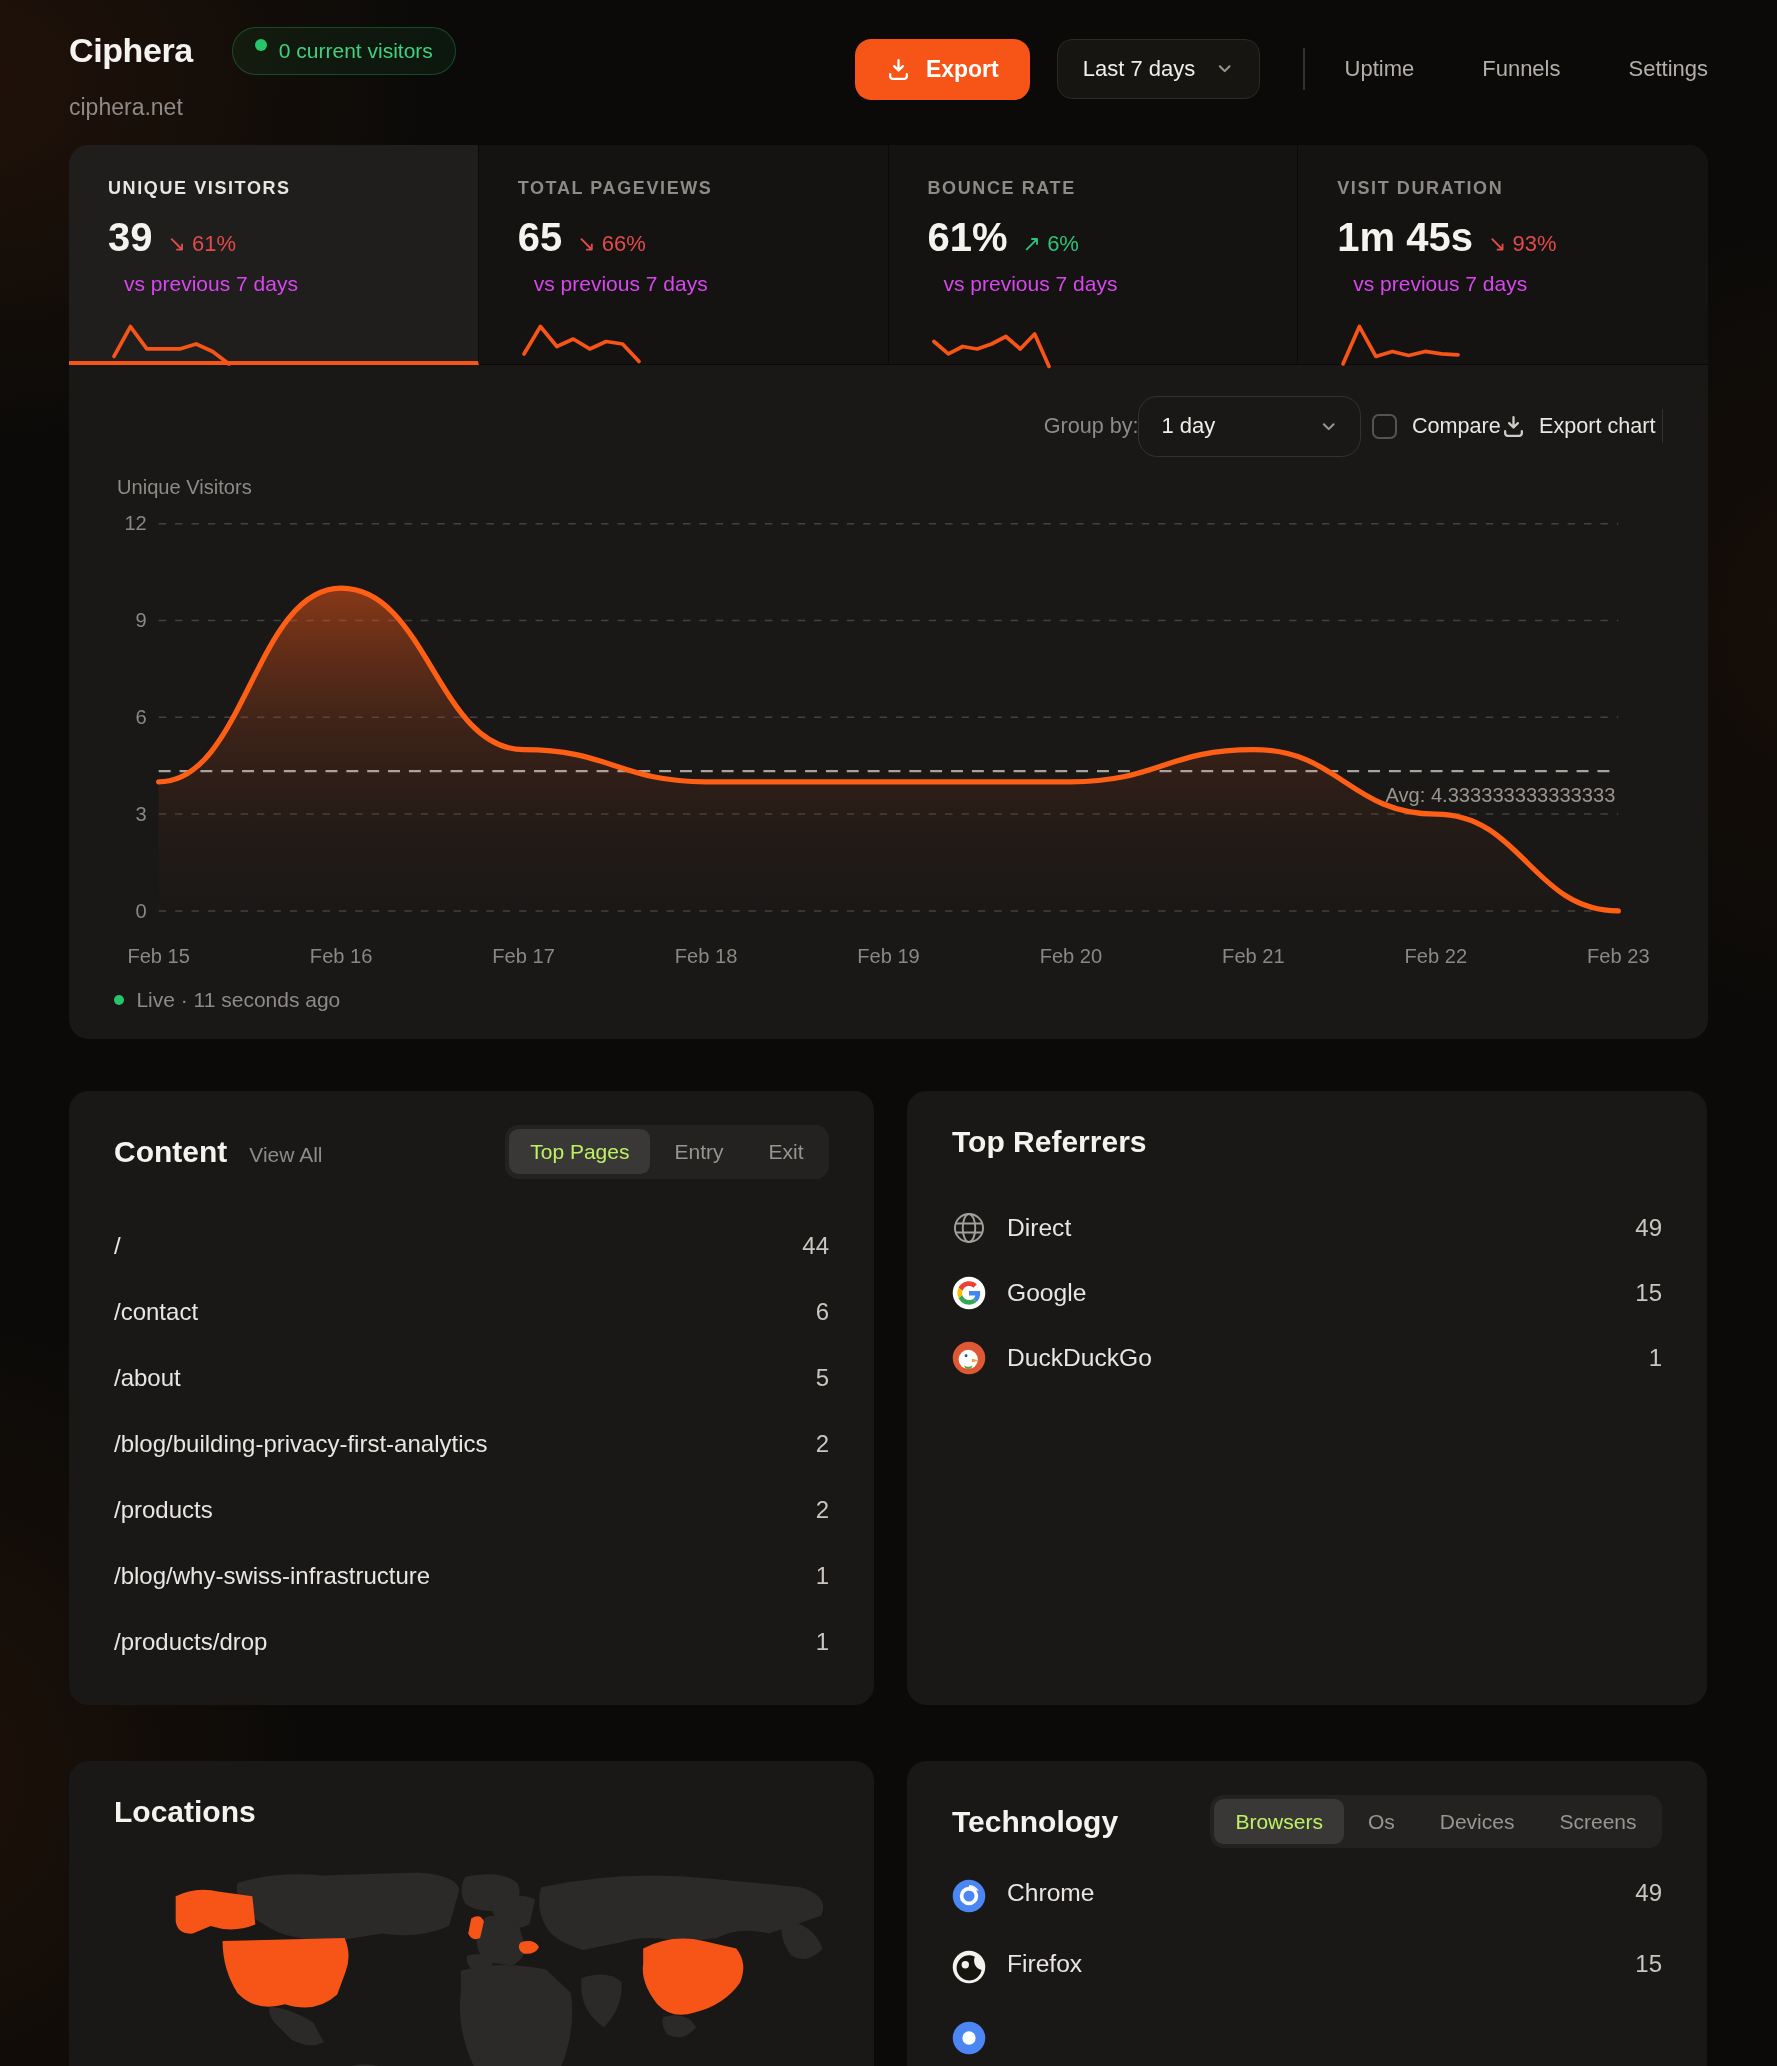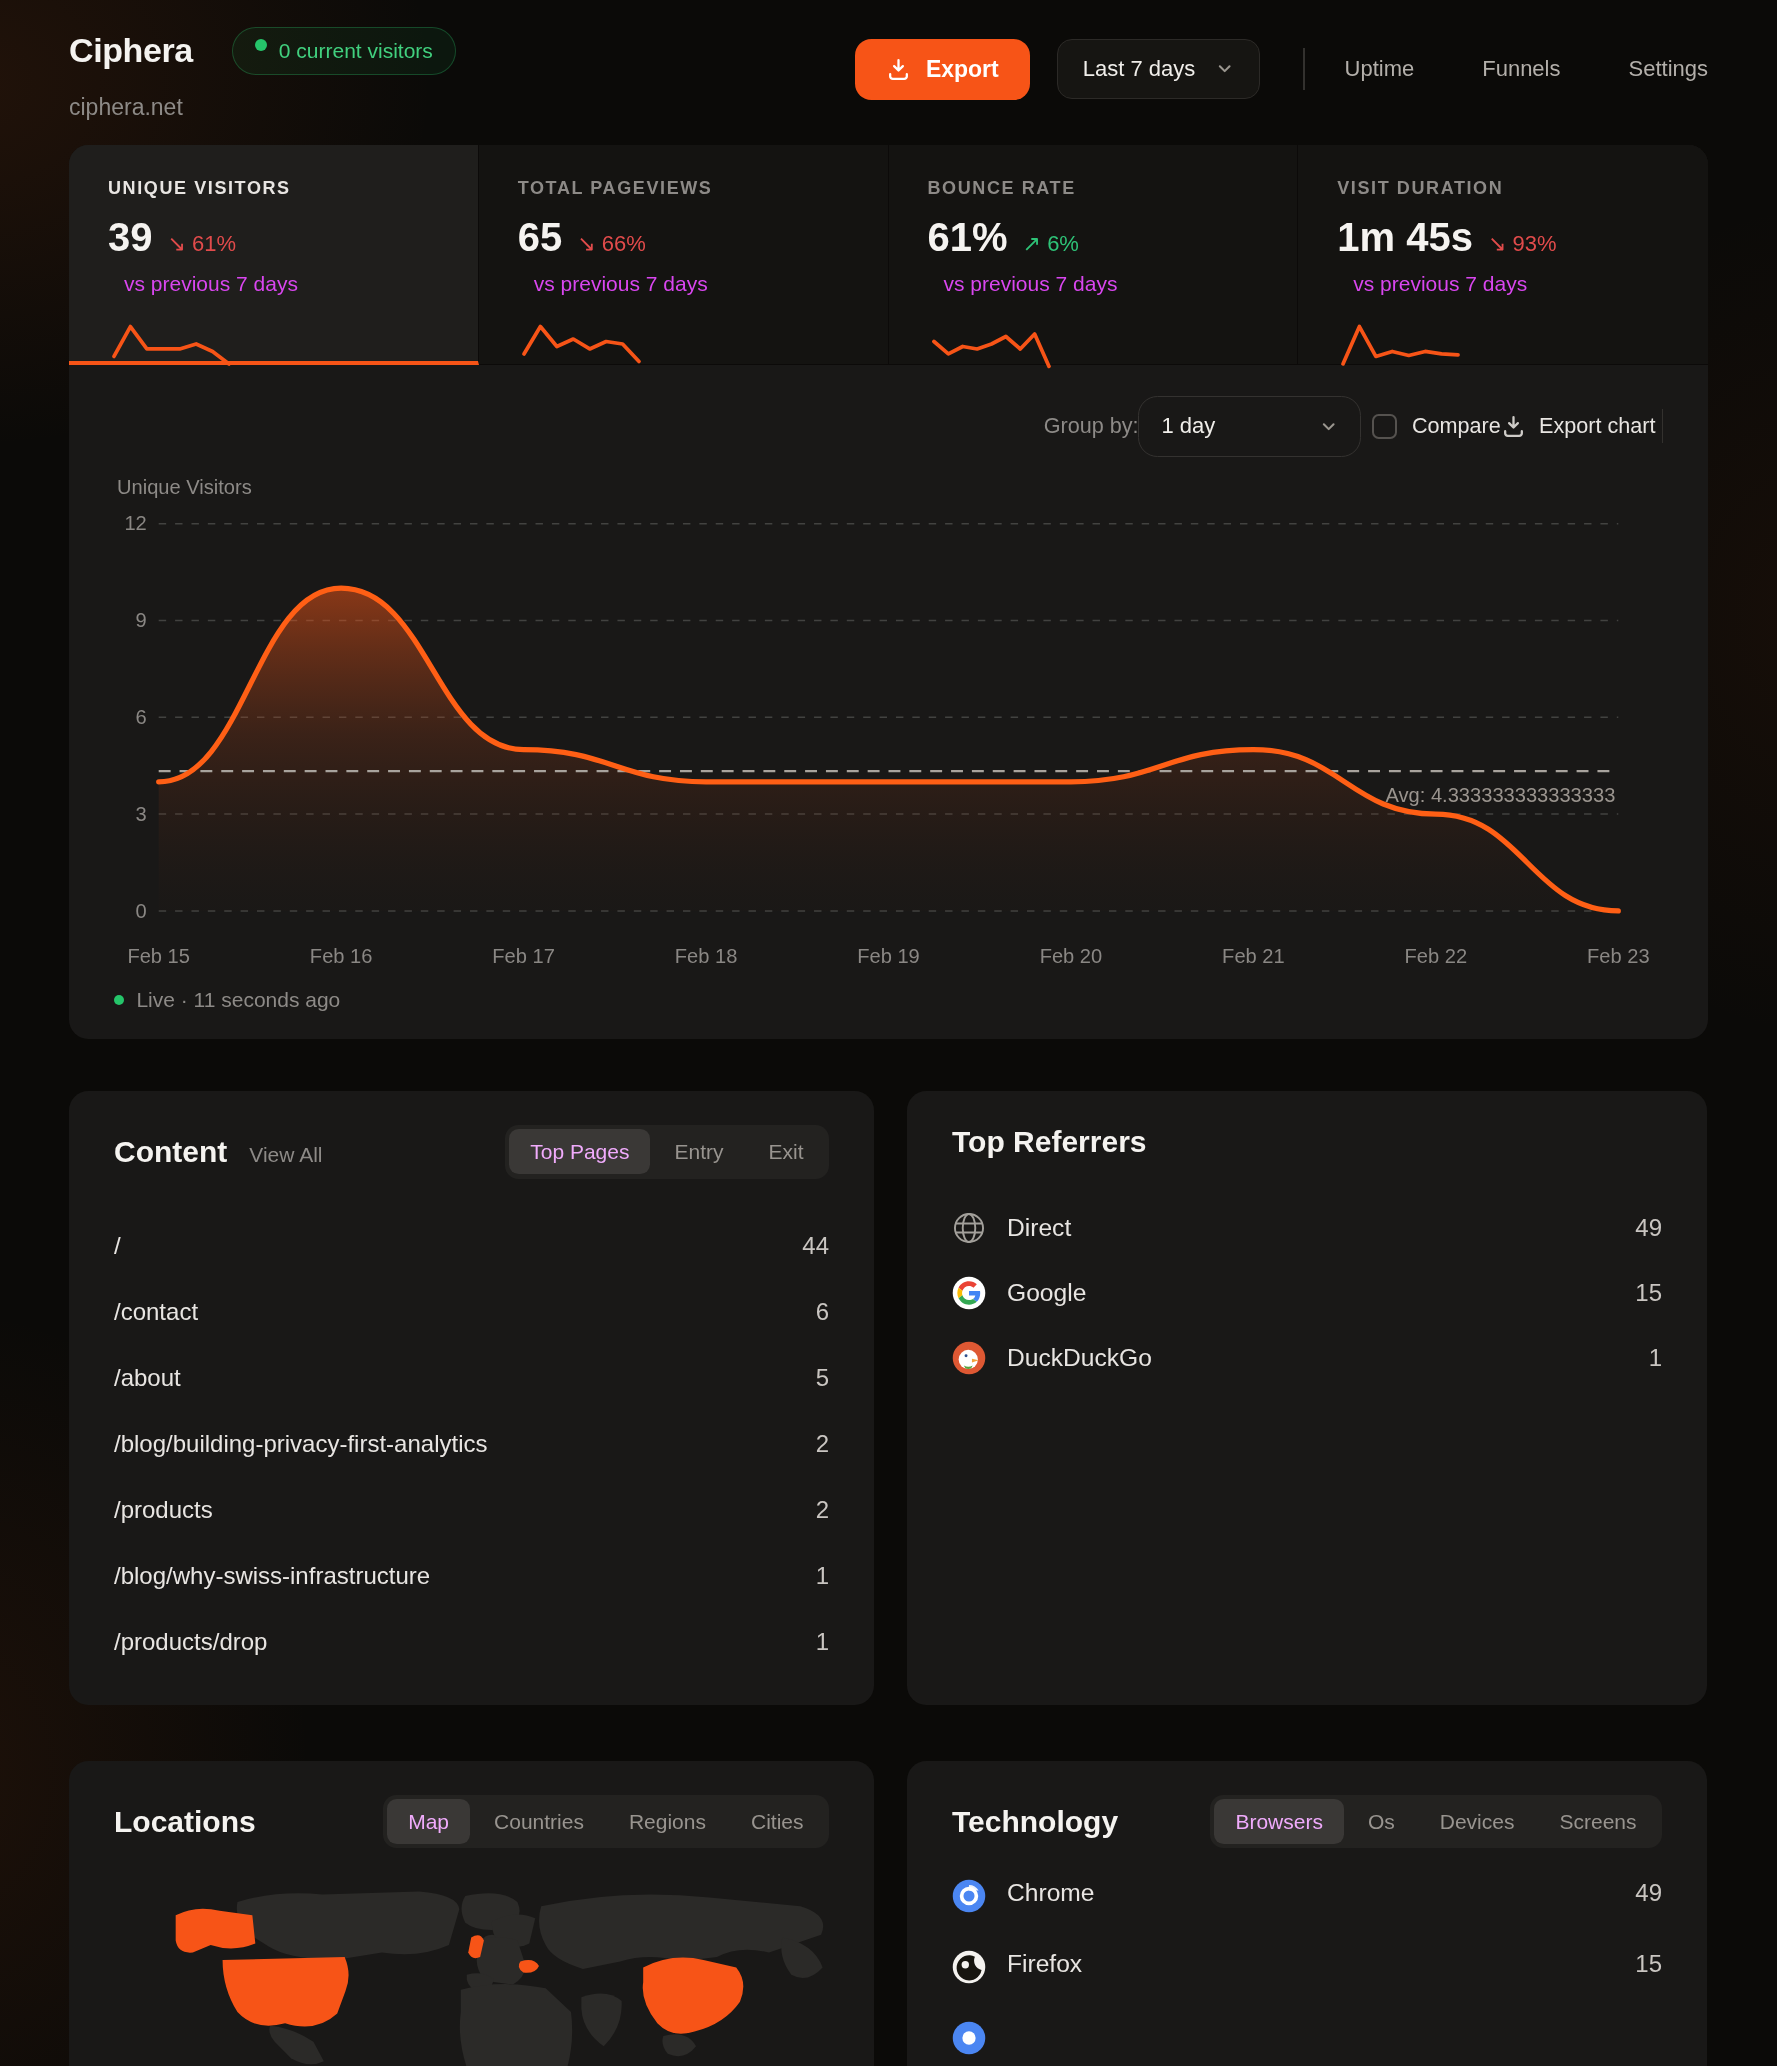--- a/index.html
+++ b/index.html
@@ -83,21 +83,21 @@
   .grid2.row3 { margin-top:56px; }
   .card { background:#191817; border-radius:19.4px; padding:34px 45px 30px; }
   .card.tall { height:521px; overflow:hidden; }
   .card-hd { display:flex; align-items:center; justify-content:space-between; }
   .card-title-row { display:flex; align-items:baseline; }
   .card-title { font-size:30px; font-weight:700; color:#f5f3f0; }
   .viewall { margin-left:22px; font-size:21px; color:#8d8a87; text-decoration:none; cursor:pointer; }
   .tabs { display:flex; gap:3px; background:#232220; border-radius:13.4px; padding:4.5px; }
   .tab { padding:10.4px 21px; border-radius:9.7px; font-size:21px; color:#98948f; cursor:pointer; border:none;
     background:none; font-family:inherit; }
-  .tab.active { background:#3a3836; color:#f0abfc; }
+  .tab.active { background:#3a3836; color:#bef264; }
   .rows { margin-top:34px; }
   .list-row { display:flex; align-items:center; justify-content:space-between; height:66px;
     font-size:24px; color:#e8e5e2; cursor:pointer; }
   .list-row .count { color:#c9c5c1; }
   .ref-rows { margin-top:37px; }
   .ref-row { display:flex; align-items:center; height:65px; font-size:24.6px; cursor:pointer; }
   .ref-row .name { margin-left:21px; }
   .ref-row .count { margin-left:auto; color:#c9c5c1; font-size:24px; }
   .icn { width:34px; height:34px; flex:0 0 34px; }
   .tech-rows { margin-top:31px; }
@@ -347,26 +347,20 @@
           <span class="count">1</span>
         </div>
       </div>
     </div>
   </div>
 
   <div class="grid2 row3">
     <div class="card tall">
       <div class="card-hd">
         <div class="card-title">Locations</div>
-        <div class="tabs">
-          <button class="tab active">Map</button>
-          <button class="tab">Countries</button>
-          <button class="tab">Regions</button>
-          <button class="tab">Cities</button>
-        </div>
       </div>
       <div class="map-wrap">
         <svg width="804" height="313" viewBox="0 0 1080 420">
           <g fill="#2b2a28" stroke="none">
             <path d="M186,52 Q240,36 300,42 L430,38 Q482,42 484,62 L470,110 Q430,128 380,120 L330,128 Q260,132 228,112 L196,92 Q182,72 186,52 Z"></path>
             <path d="M492,44 Q540,34 562,52 Q572,74 548,88 Q510,94 492,80 Q482,60 492,44 Z"></path>
             <ellipse cx="528" cy="103" rx="12" ry="7"></ellipse>
             <path d="M528,78 Q560,62 586,74 L578,108 Q556,118 538,108 Q526,94 528,78 Z"></path>
             <path d="M510,102 Q540,96 562,104 L570,128 Q578,150 556,163 L518,158 Q502,136 510,118 Z"></path>
             <path d="M494,150 Q516,144 530,156 Q528,172 508,174 Q492,164 494,150 Z"></path>

